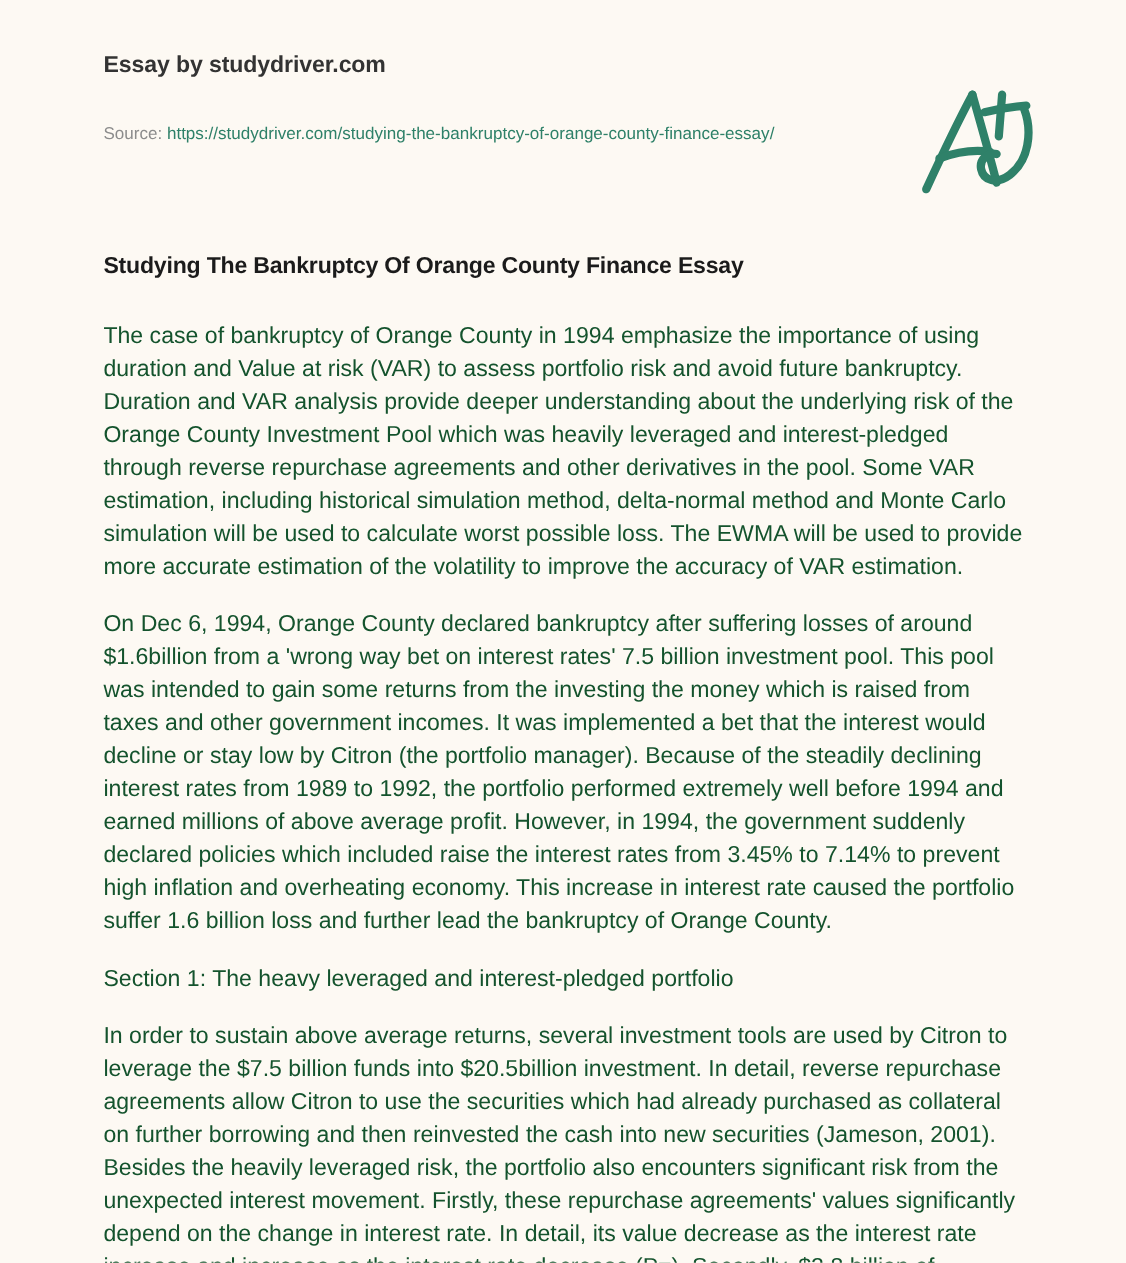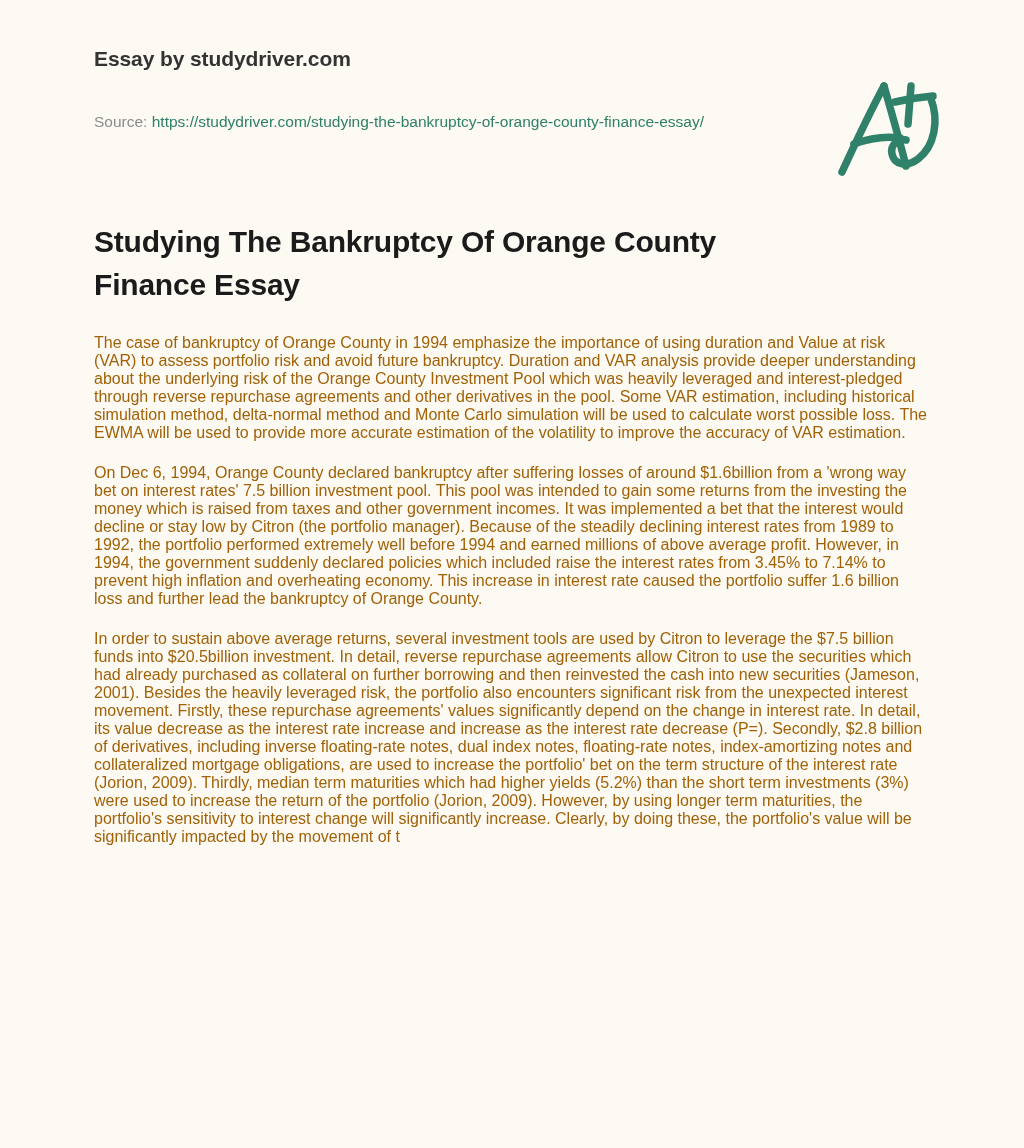--- a/index.html
+++ b/index.html
@@ -70,36 +70,36 @@
   }
 
   
   .article {
     padding: 0 94px;
     box-sizing: border-box;
     margin-top: 86px;
   }
   .article-title {
     font-family: "Liberation Sans", sans-serif;
-    font-size: 30px;
+    font-size: 21px;
     line-height: 43px;
     font-weight: bold;
     color: #1b1b1b;
     margin: 0;
     max-width: 660px;
     letter-spacing: -0.2px;
   }
   .article-body {
     margin-top: 28px;
     max-width: 846px;
   }
   .article-body p {
-    font-size: 16px;
-    line-height: 18px;
-    color: #a16207;
+    font-size: 21px;
+    line-height: 30px;
+    color: #14532d;
     margin: 0 0 22px 0;
     text-align: left;
   }
   .article-body p:last-child {
     margin-bottom: 0;
   }
 </style>
 </head>
 <body>
 
@@ -132,17 +132,18 @@
       </svg>
     </div>
   </div>
 
   <div class="article">
     <h1 class="article-title">Studying The Bankruptcy Of Orange County Finance Essay</h1>
 
     <div class="article-body">
       <p>The case of bankruptcy of Orange County in 1994 emphasize the importance of using duration and Value at risk (VAR) to assess portfolio risk and avoid future bankruptcy. Duration and VAR analysis provide deeper understanding about the underlying risk of the Orange County Investment Pool which was heavily leveraged and interest-pledged through reverse repurchase agreements and other derivatives in the pool. Some VAR estimation, including historical simulation method, delta-normal method and Monte Carlo simulation will be used to calculate worst possible loss. The EWMA will be used to provide more accurate estimation of the volatility to improve the accuracy of VAR estimation.</p>
       <p>On Dec 6, 1994, Orange County declared bankruptcy after suffering losses of around $1.6billion from a 'wrong way bet on interest rates' 7.5 billion investment pool. This pool was intended to gain some returns from the investing the money which is raised from taxes and other government incomes. It was implemented a bet that the interest would decline or stay low by Citron (the portfolio manager). Because of the steadily declining interest rates from 1989 to 1992, the portfolio performed extremely well before 1994 and earned millions of above average profit. However, in 1994, the government suddenly declared policies which included raise the interest rates from 3.45% to 7.14% to prevent high inflation and overheating economy. This increase in interest rate caused the portfolio suffer 1.6 billion loss and further lead the bankruptcy of Orange County.</p>
+      <p>Section 1: The heavy leveraged and interest-pledged portfolio</p>
       <p>In order to sustain above average returns, several investment tools are used by Citron to leverage the $7.5 billion funds into $20.5billion investment. In detail, reverse repurchase agreements allow Citron to use the securities which had already purchased as collateral on further borrowing and then reinvested the cash into new securities (Jameson, 2001). Besides the heavily leveraged risk, the portfolio also encounters significant risk from the unexpected interest movement. Firstly, these repurchase agreements' values significantly depend on the change in interest rate. In detail, its value decrease as the interest rate increase and increase as the interest rate decrease (P=). Secondly, $2.8 billion of derivatives, including inverse floating-rate notes, dual index notes, floating-rate notes, index-amortizing notes and collateralized mortgage obligations, are used to increase the portfolio' bet on the term structure of the interest rate (Jorion, 2009). Thirdly, median term maturities which had higher yields (5.2%) than the short term investments (3%) were used to increase the return of the portfolio (Jorion, 2009). However, by using longer term maturities, the portfolio's sensitivity to interest change will significantly increase. Clearly, by doing these, the portfolio's value will be significantly impacted by the movement of t</p>
     </div>
   </div>
 
 </div>
 
 </body></html>

